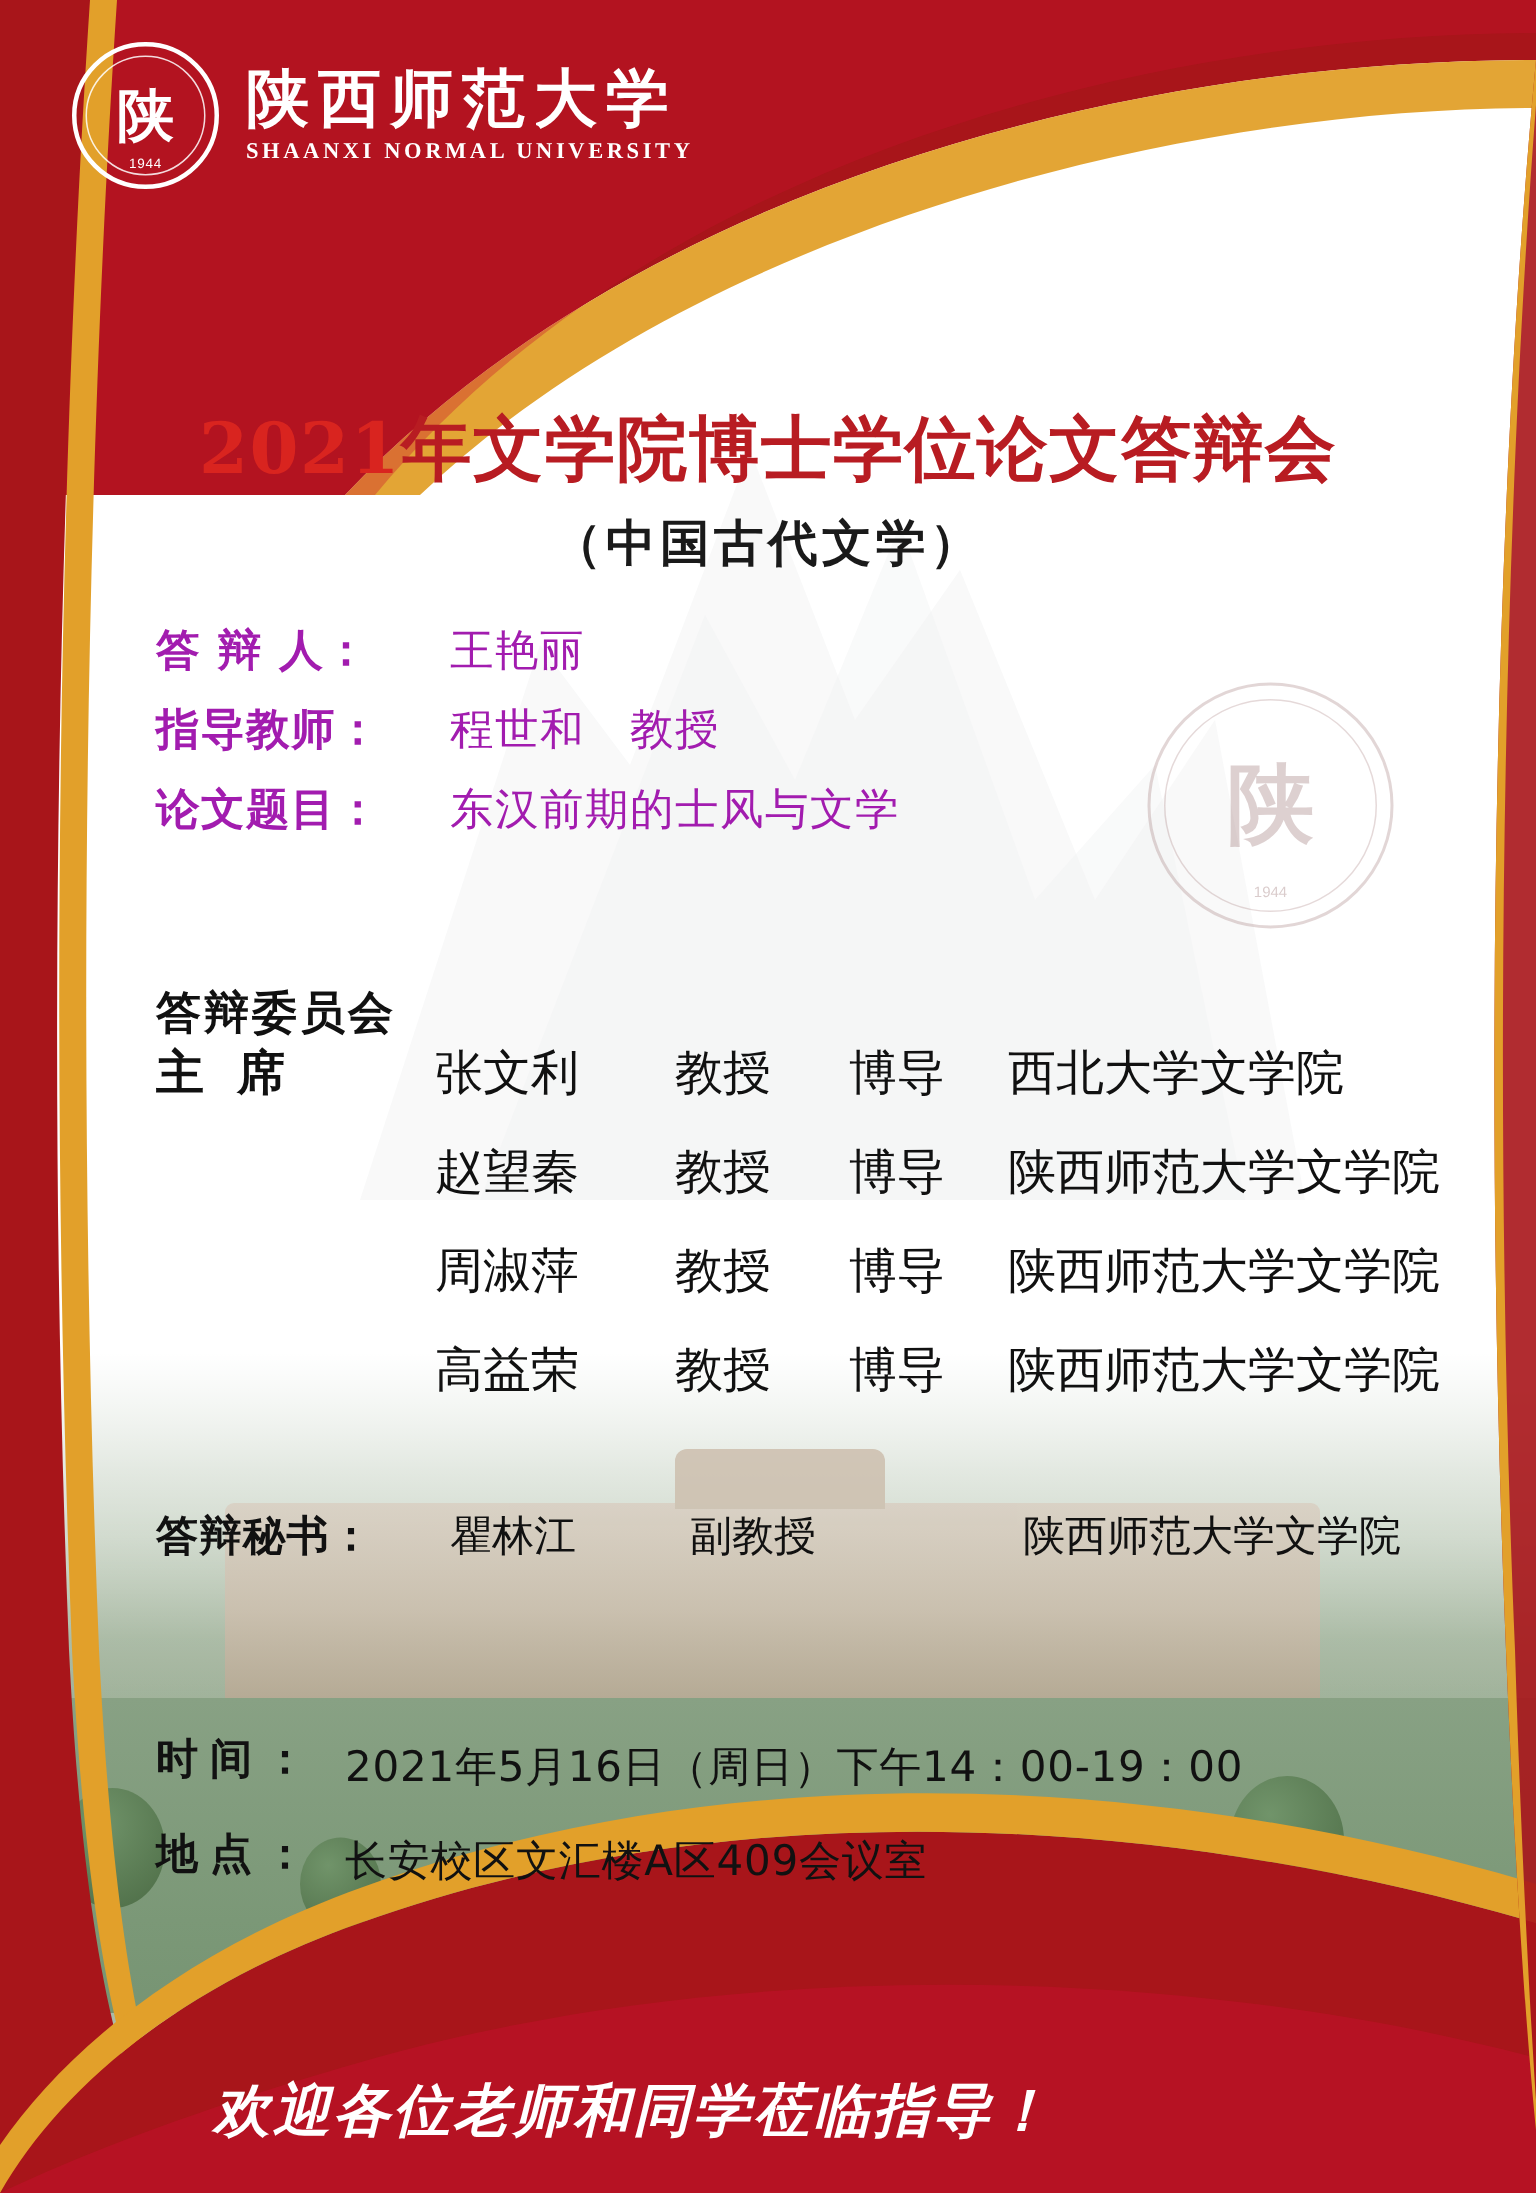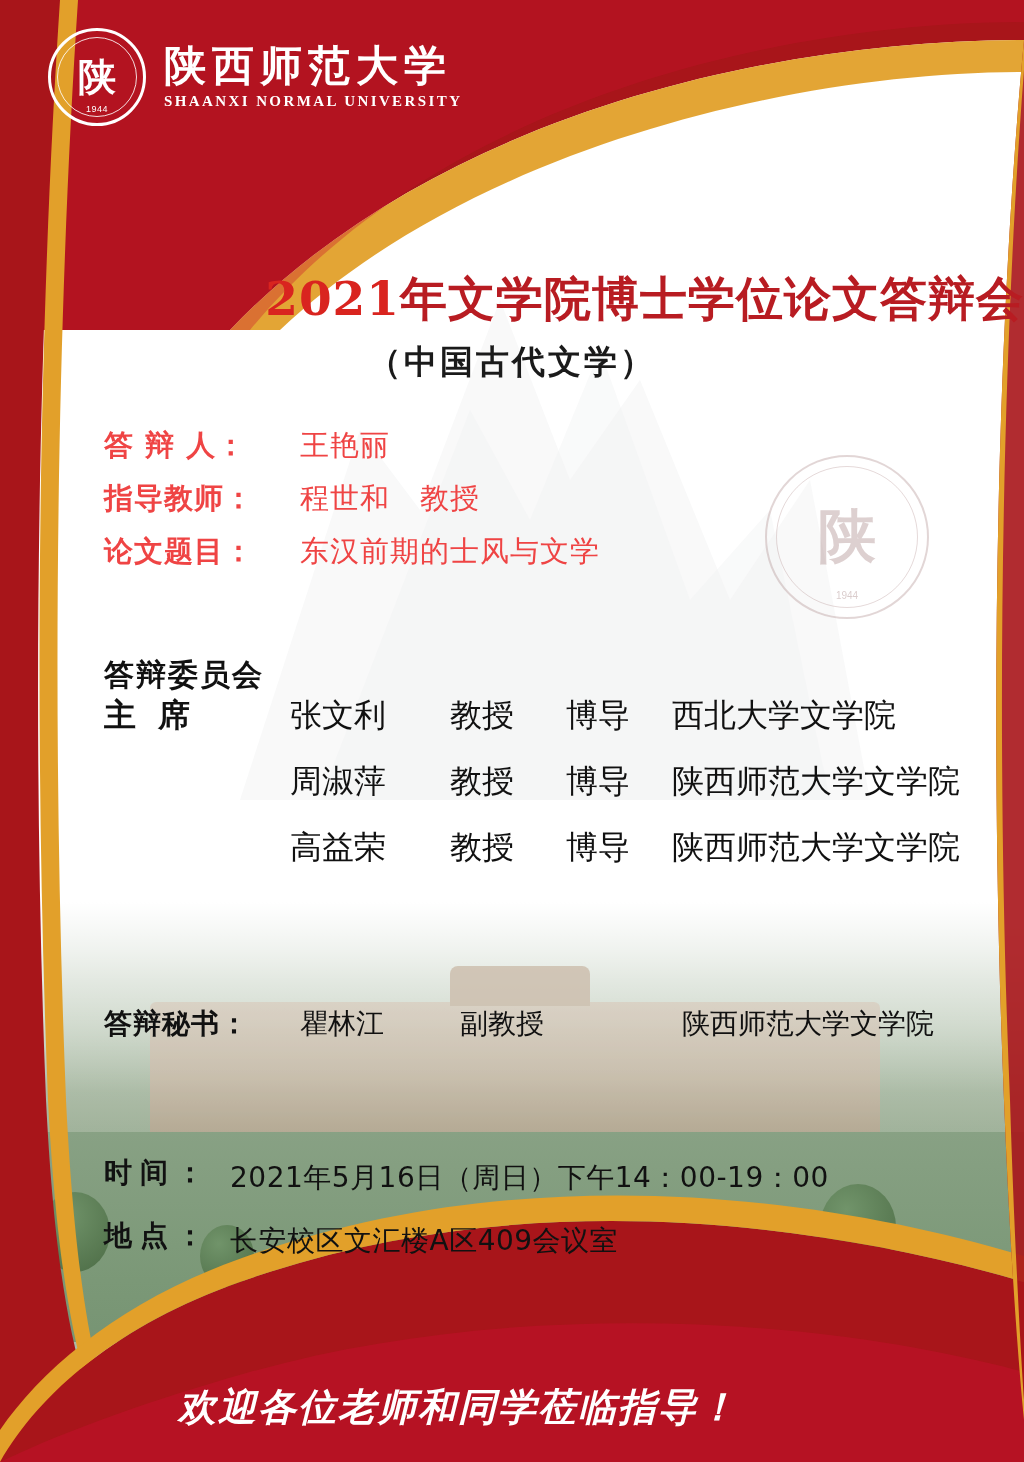--- a/index.html
+++ b/index.html
@@ -161,21 +161,21 @@
   
   .content {
     position: absolute;
     left: 0; top: 0;
     width: 1024px; height: 1462px;
     z-index: 5;
   }
   .title-main {
     position: absolute;
     top: 268px; left: 0; width: 1024px;
-    text-align: right;
+    text-align: center;
     font-family: "DejaVu Serif", serif;
     font-weight: bold;
     font-size: 47px;
     letter-spacing: 1px;
     color: #b81c22;
     white-space: nowrap;
   }
   .title-year { color: #d9241f; }
   .title-sub {
     position: absolute;
@@ -184,22 +184,22 @@
     font-family: "DejaVu Serif", serif;
     font-weight: bold;
     font-size: 33px;
     letter-spacing: 3px;
     color: #1a1a1a;
   }
 
   .info-block {
     position: absolute;
     left: 104px;
-    top: 426px;
-    color: #ef4444;
+    top: 414px;
+    color: #a21caf;
   }
   .info-row {
     display: flex;
     align-items: baseline;
     margin-bottom: 13px;
     font-size: 29px;
     font-weight: bold;
     font-family: "DejaVu Sans", sans-serif;
   }
   .info-label {
@@ -293,21 +293,20 @@
     top: 1382px;
     text-align: center;
     font-family: "DejaVu Serif", serif;
     font-style: italic;
     font-weight: bold;
     font-size: 38px;
     letter-spacing: 2px;
     color: #ffffff;
     z-index: 9;
     white-space: nowrap;
-    margin-left: 36px;
   }
 
   
   .watermark-seal {
     position: absolute;
     right: 95px;
     top: 455px;
     width: 160px; height: 160px;
     border-radius: 50%;
     border: 2px solid rgba(160,120,120,.30);
@@ -422,20 +421,27 @@
     <div class="committee-title">答辩委员会</div>
 
     <table class="committee-table">
       <tbody>
           <tr>
         <td class="c-role">主席</td>
         <td class="c-name">张文利</td>
         <td class="c-title">教授</td>
         <td class="c-adv">博导</td>
         <td class="c-org">西北大学文学院</td>
+      </tr>
+      <tr>
+        <td class="c-role"></td>
+        <td class="c-name">赵望秦</td>
+        <td class="c-title">教授</td>
+        <td class="c-adv">博导</td>
+        <td class="c-org">陕西师范大学文学院</td>
       </tr>
       <tr>
         <td class="c-role"></td>
         <td class="c-name">周淑萍</td>
         <td class="c-title">教授</td>
         <td class="c-adv">博导</td>
         <td class="c-org">陕西师范大学文学院</td>
       </tr>
       <tr>
         <td class="c-role"></td>

